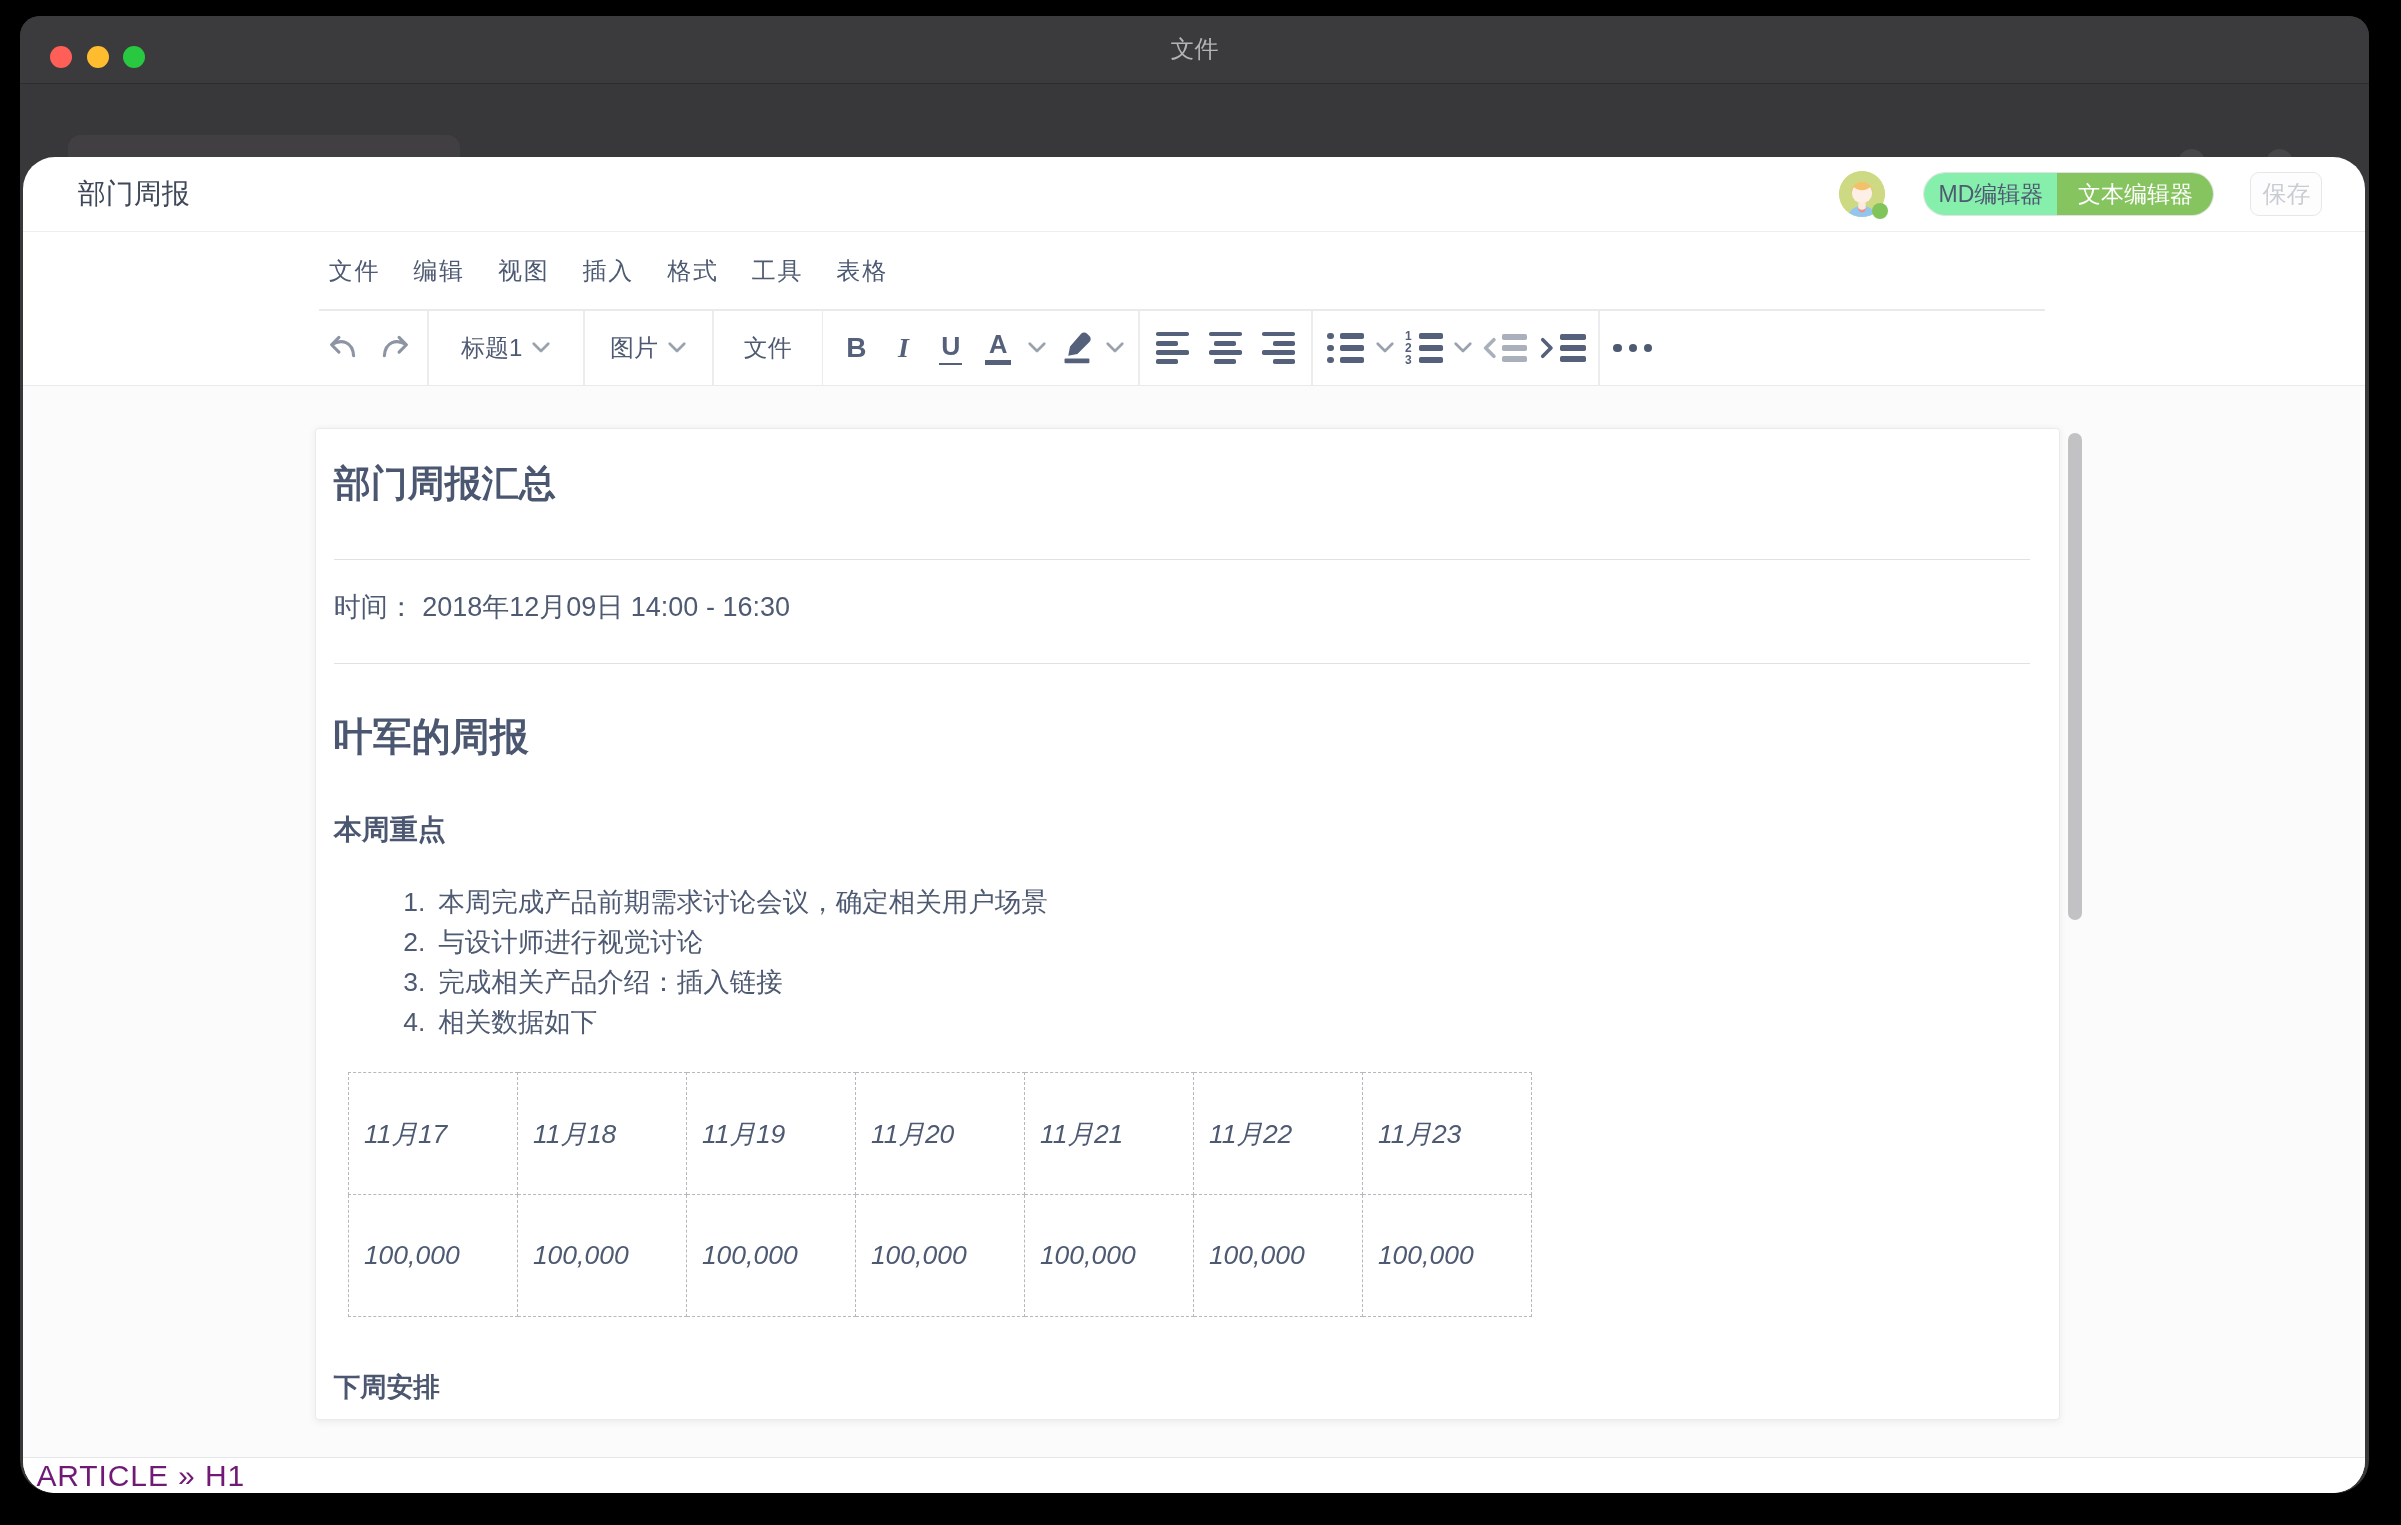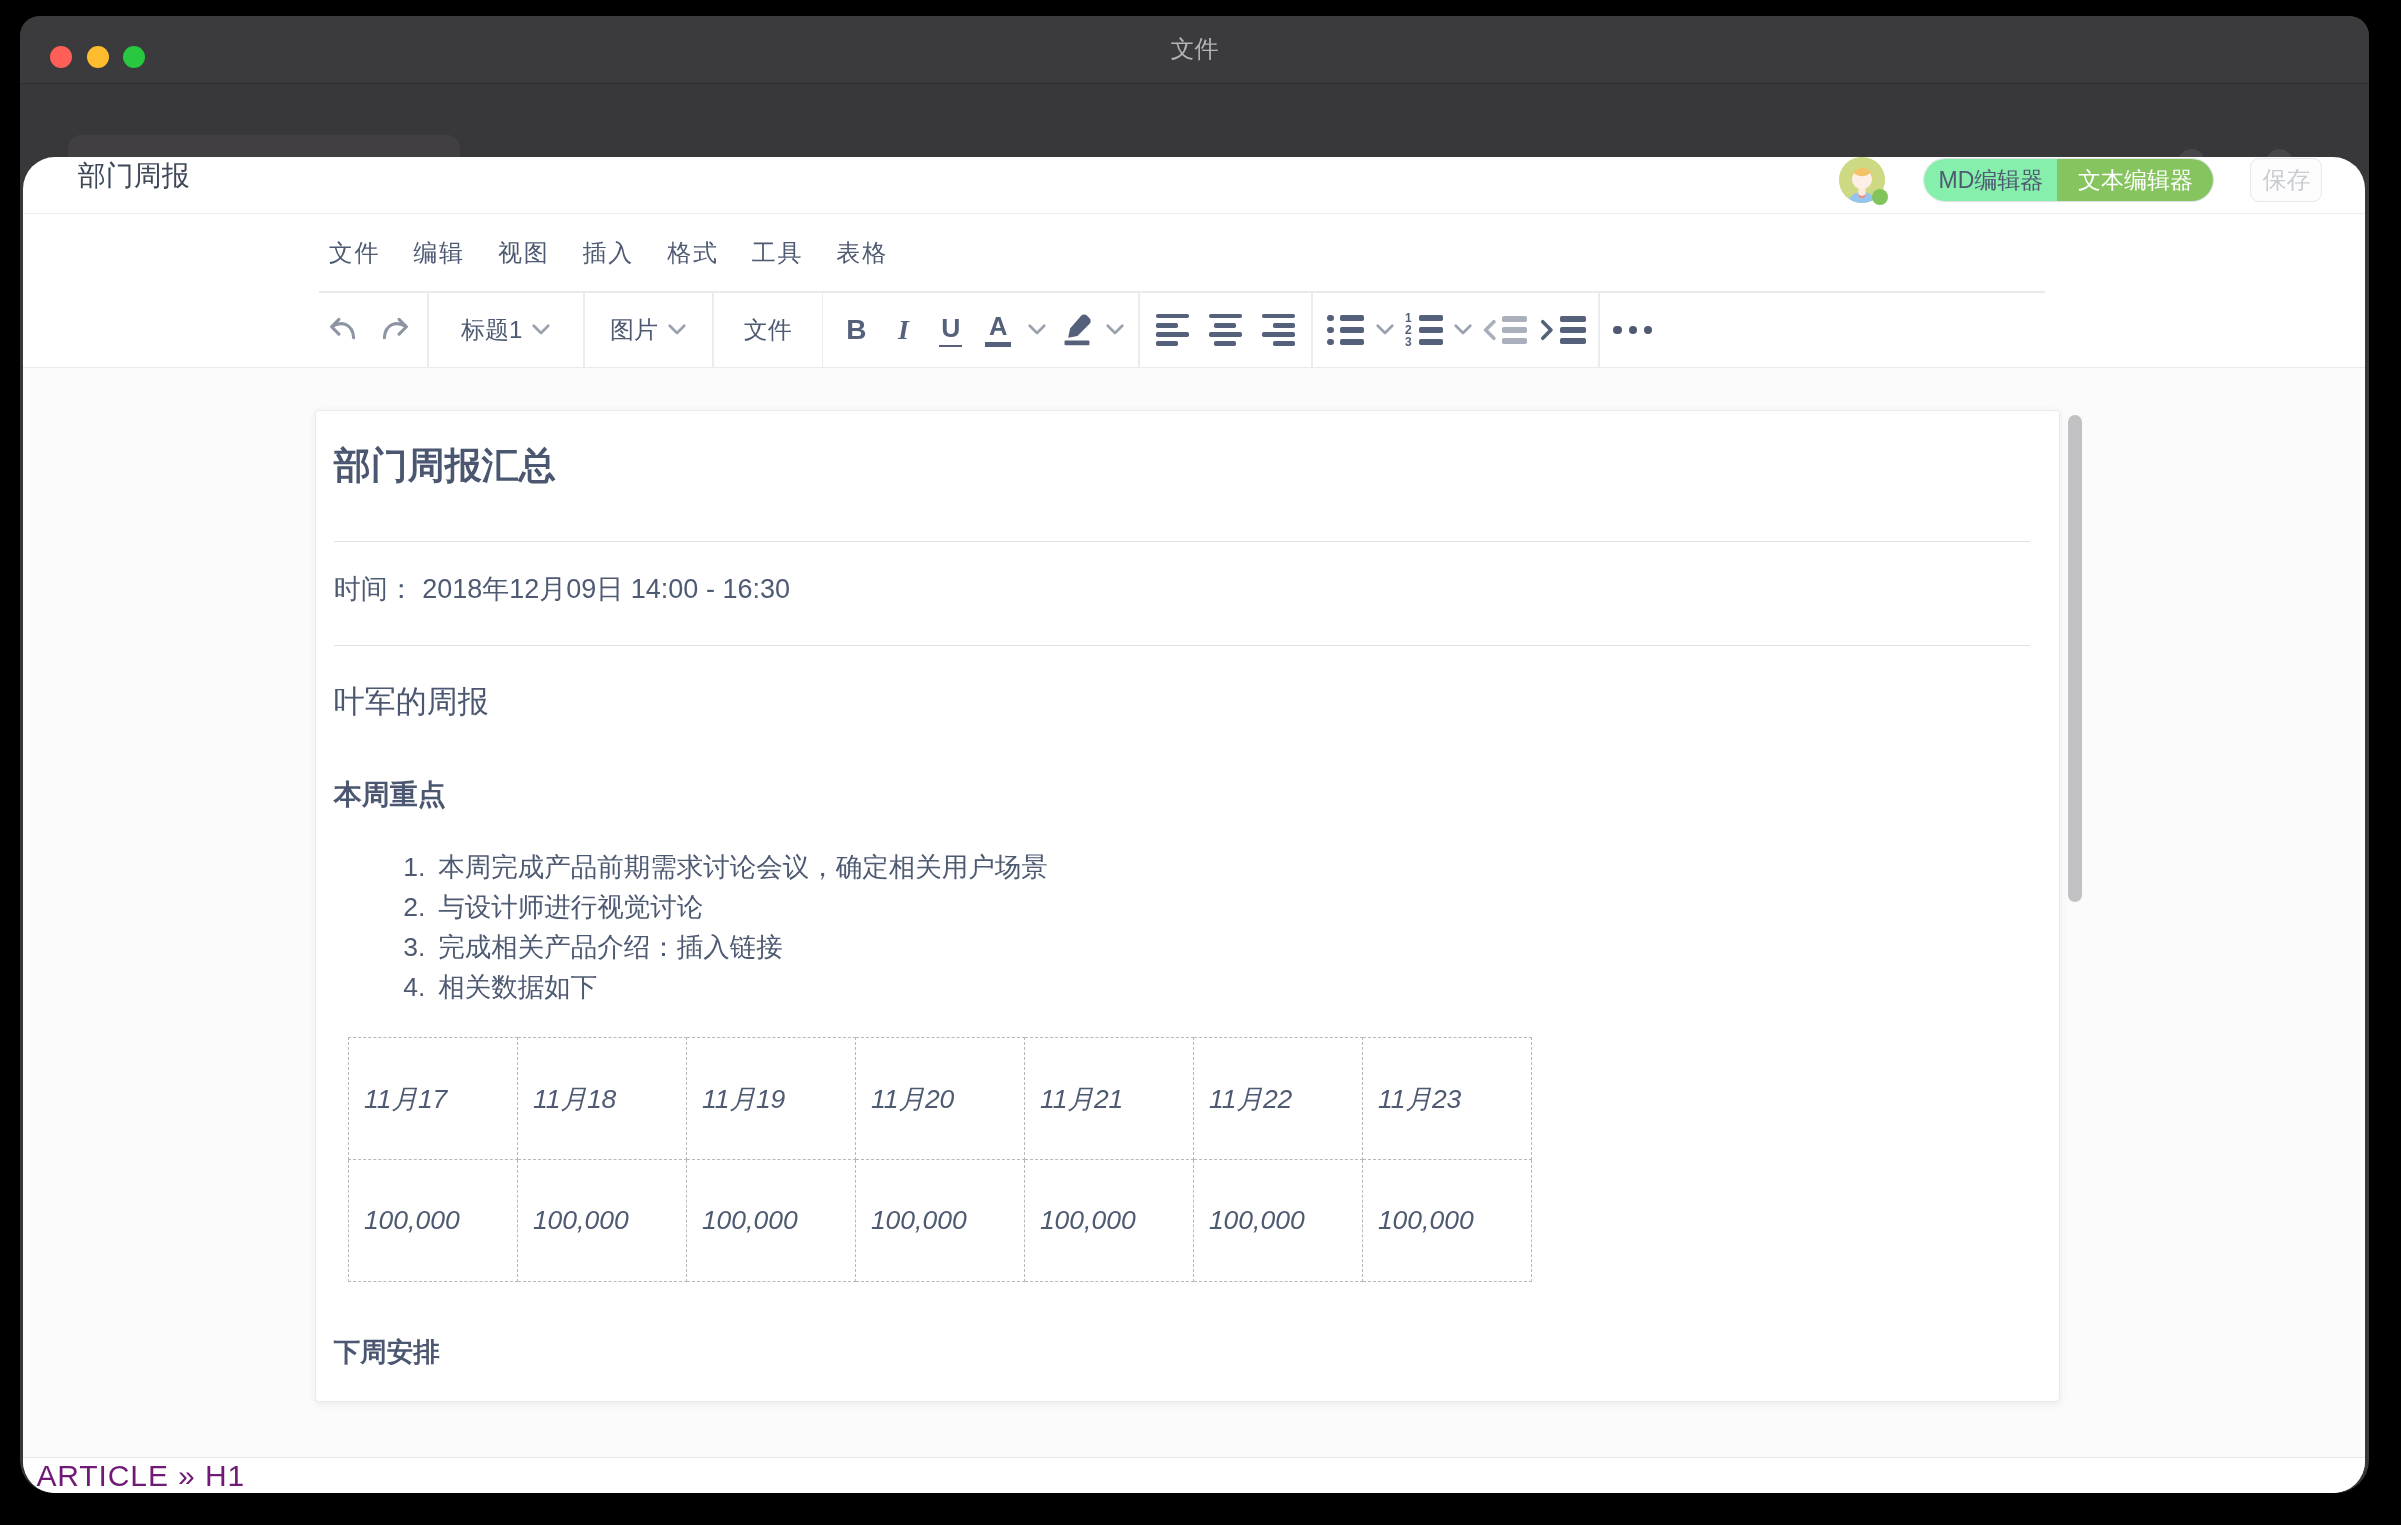--- a/index.html
+++ b/index.html
@@ -20,21 +20,21 @@
   .bk-sidebar { position:absolute; left:48px; top:51px; width:392px; height:55px;
     background:#413f42; border-radius:12.8px 12.8px 0 0; }
   .bk-avatar { position:absolute; left:57px; top:77px; width:40px; height:40px; border-radius:50%; background:#4c4f35; }
   .bk-circle1 { position:absolute; left:2158px; top:65px; width:27px; height:27px; border-radius:50%; background:#474749; }
   .bk-circle2 { position:absolute; left:2246px; top:65px; width:27px; height:27px; border-radius:50%; background:#474749; }
   .close-x { position:absolute; left:2272px; top:84px; width:42px; height:42px; cursor:pointer; }
 
   
   .modal { position:absolute; left:2.7px; right:3.6px; top:141px; bottom:0; background:#fff;
     border-radius:32px 32px 32px 32px; display:flex; flex-direction:column; overflow:hidden; }
-  .m-header { position:relative; height:57px; flex:none; display:flex; align-items:flex-start;
+  .m-header { position:relative; height:75px; flex:none; display:flex; align-items:center;
     padding:0 43px 0 55px; border-bottom:1.8px solid #eeeef1; }
   .doc-title { font-size:28px; color:#3f4859; }
   .header-right { margin-left:auto; display:flex; align-items:center; }
   .avatar { position:relative; width:46px; height:46px; border-radius:50%; background:#cdda83; overflow:visible; margin-right:38px; }
   .avatar svg { display:block; border-radius:50%; }
   .presence { position:absolute; right:-2.7px; bottom:-1.8px; width:16.4px; height:16.4px; border-radius:50%; background:#82c45c; }
   .toggle { display:flex; height:44px; border:1.8px solid #e0e2e5; border-radius:24px; overflow:hidden; margin-right:36px; }
   .toggle .seg { display:flex; align-items:center; justify-content:center; font-size:23px; cursor:pointer; }
   .seg-md { width:133px; background:#86efac; color:#4e5a72; }
   .seg-text { width:156px; background:#85c45e; color:#fff; }
@@ -77,21 +77,21 @@
   
   .content { position:relative; flex:1; background:#fbfbfc; }
   .page-card { position:absolute; left:292px; top:42px; width:1745px; height:992px;
     background:#fff; border:1.8px solid #e9eaec; border-radius:3.6px;
     box-shadow:0 1.8px 7.3px rgba(120,125,135,.12); padding:0 29px 0 18px; overflow:hidden; }
   .scroll-thumb { position:absolute; left:2045px; top:47px; width:14.6px; height:487px; border-radius:8.2px; background:#c2c2c4; }
   .doc-h1 { margin-top:27px; font-size:37px; line-height:55px; font-weight:700; color:#4b5770; }
   .rule { border:none; border-top:1.8px solid #dfe1e4; }
   .r1 { margin-top:48px; } .r2 { margin-top:36px; }
   .doc-time { margin-top:27px; font-size:27px; line-height:40px; color:#4e5a72; }
-  .doc-h2 { margin-top:33px; font-size:31px; line-height:46px; font-weight:400; color:#4b5770; }
+  .doc-h2 { margin-top:50px; font-size:39px; line-height:46px; font-weight:700; color:#4b5770; }
   .doc-h3 { margin-top:50px; font-size:28px; line-height:40px; font-weight:700; color:#4b5770; }
   .doc-ol { margin-top:32px; padding-left:99px; font-size:26.5px; line-height:40px; color:#4e5a72; }
   .doc-ol li { padding-left:5.5px; }
   .doc-table { margin-top:30px; margin-left:14.6px; border-collapse:collapse;font-style:italic; }
   .doc-table td { width:169px; height:122px; border:1.8px dashed #b5b8bc; font-size:26.5px;
     color:#4e5a72; padding-left:14.6px; vertical-align:middle; }
   .doc-h4 { margin-top:50px; font-size:26.5px; line-height:40px; font-weight:700; color:#4b5770; }
 
   .status-bar { height:36px; flex:none; border-top:1.8px solid #e5e6e8; display:flex; align-items:center;
     padding-left:13.7px; background:#fff; }

